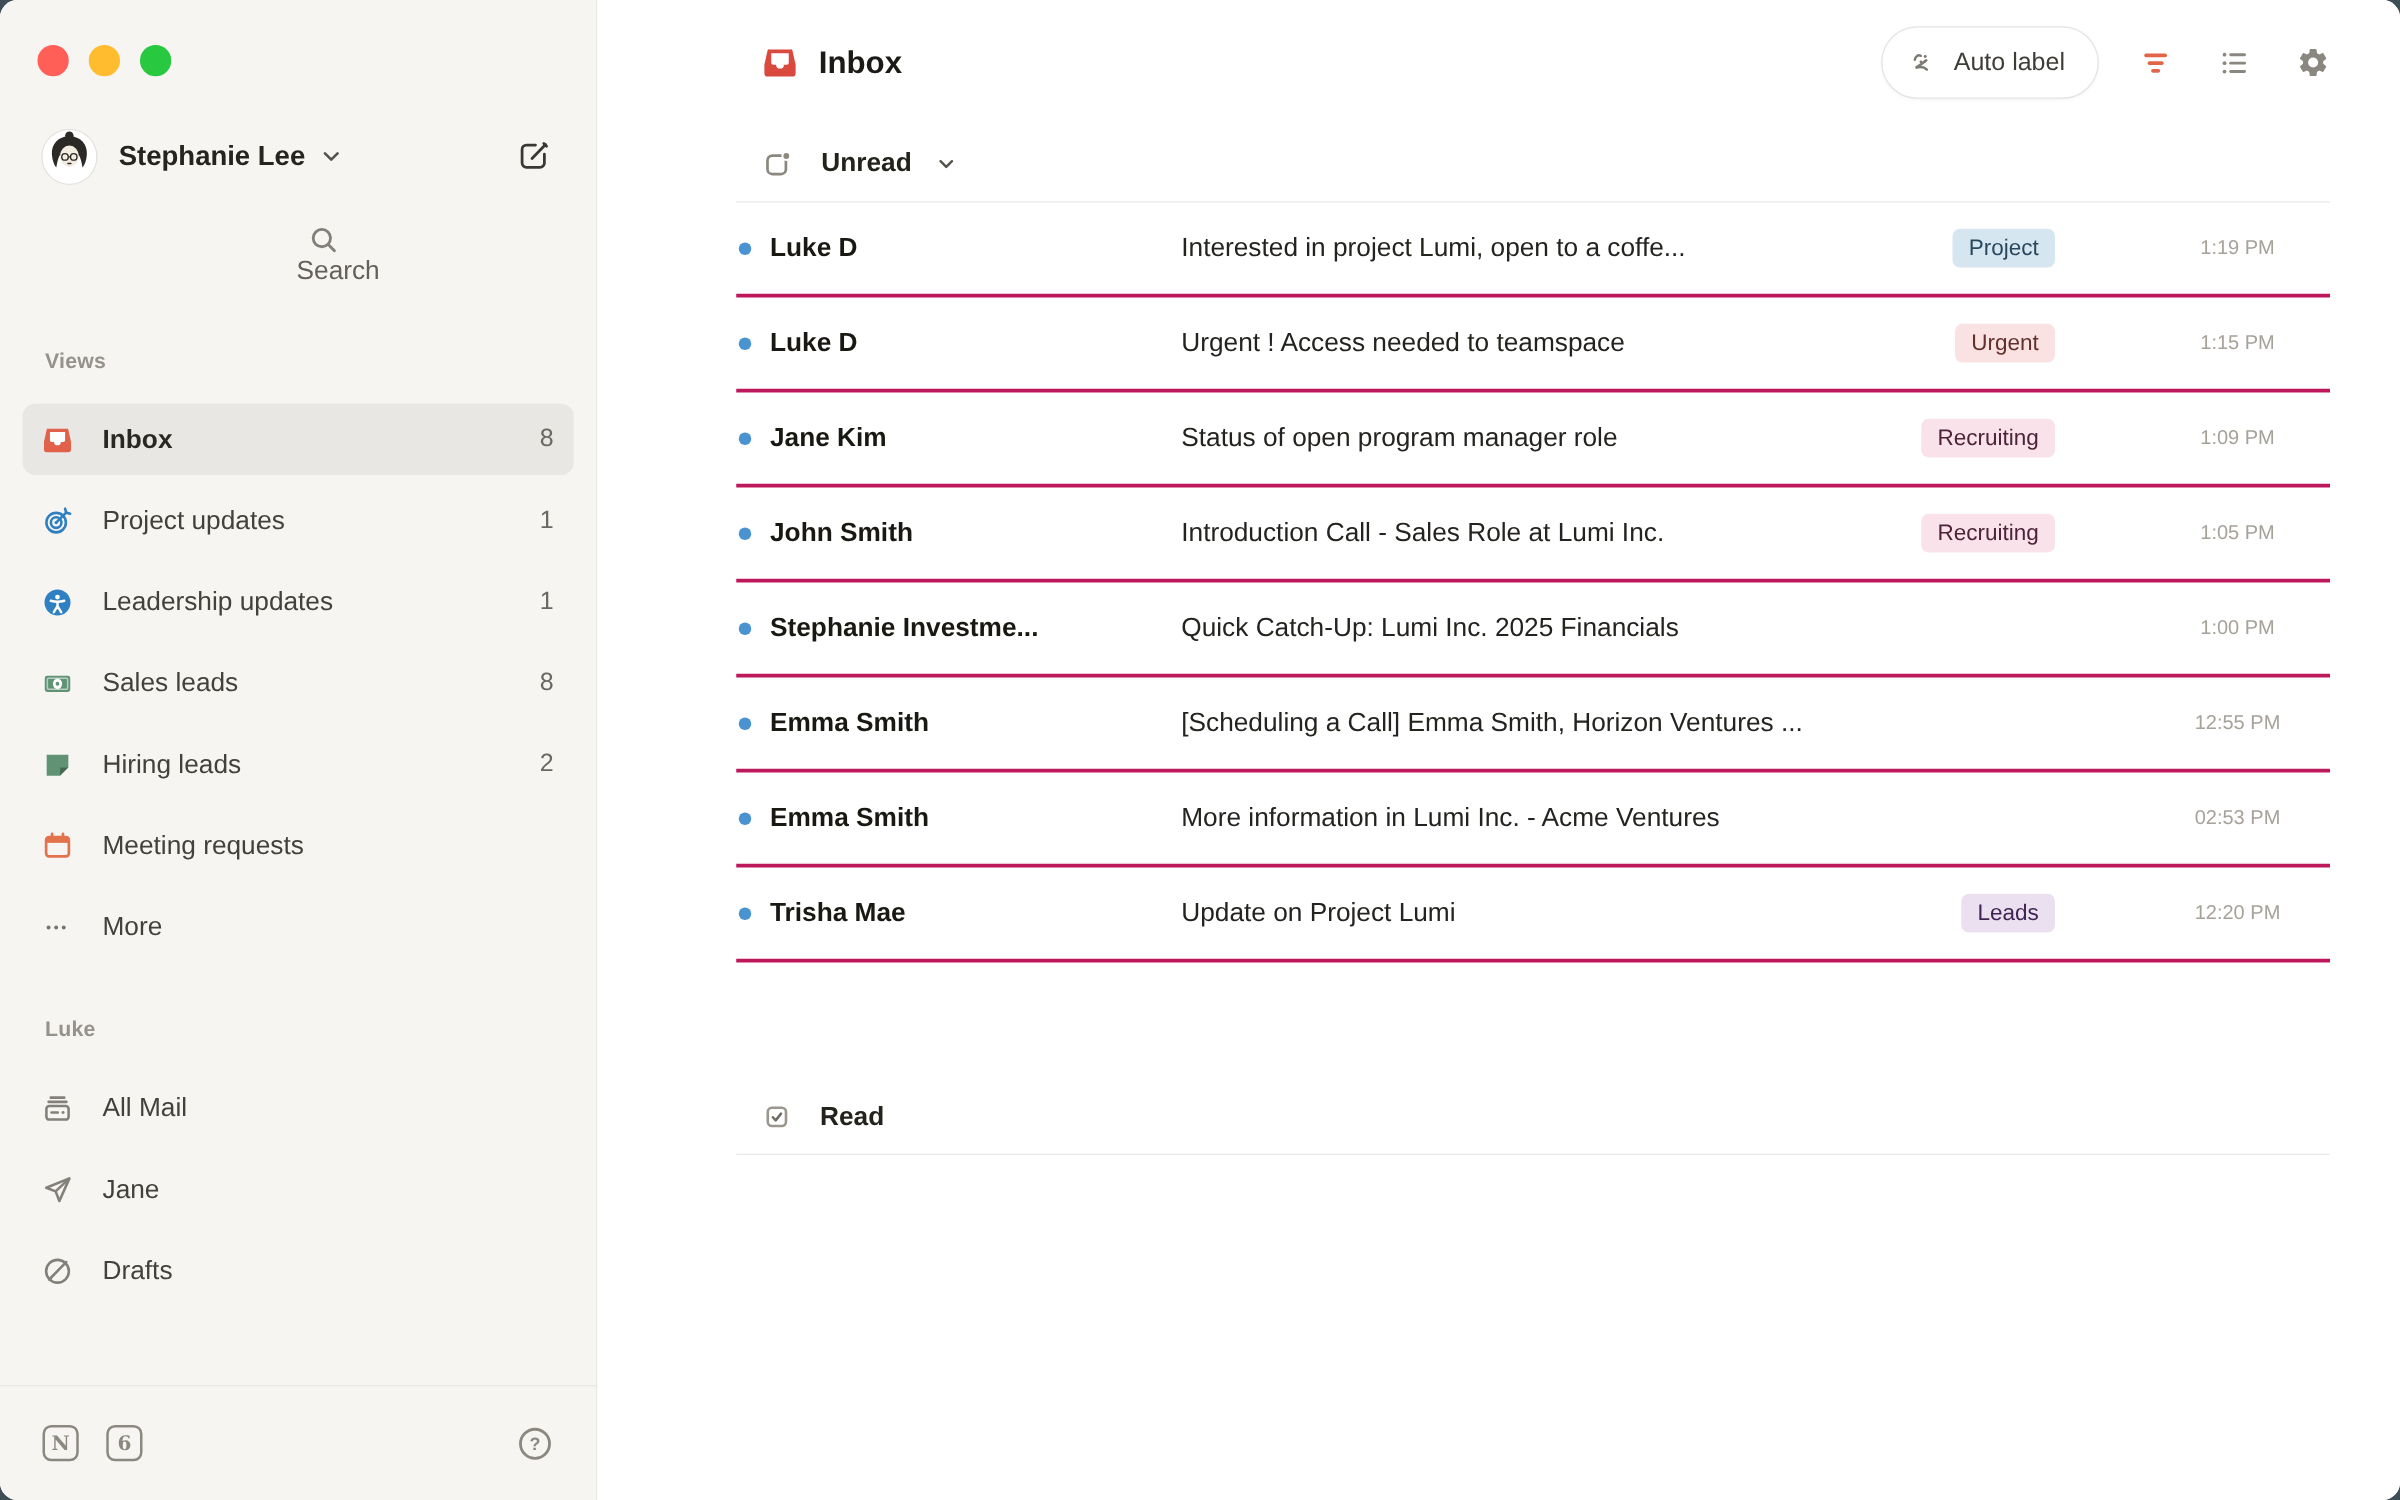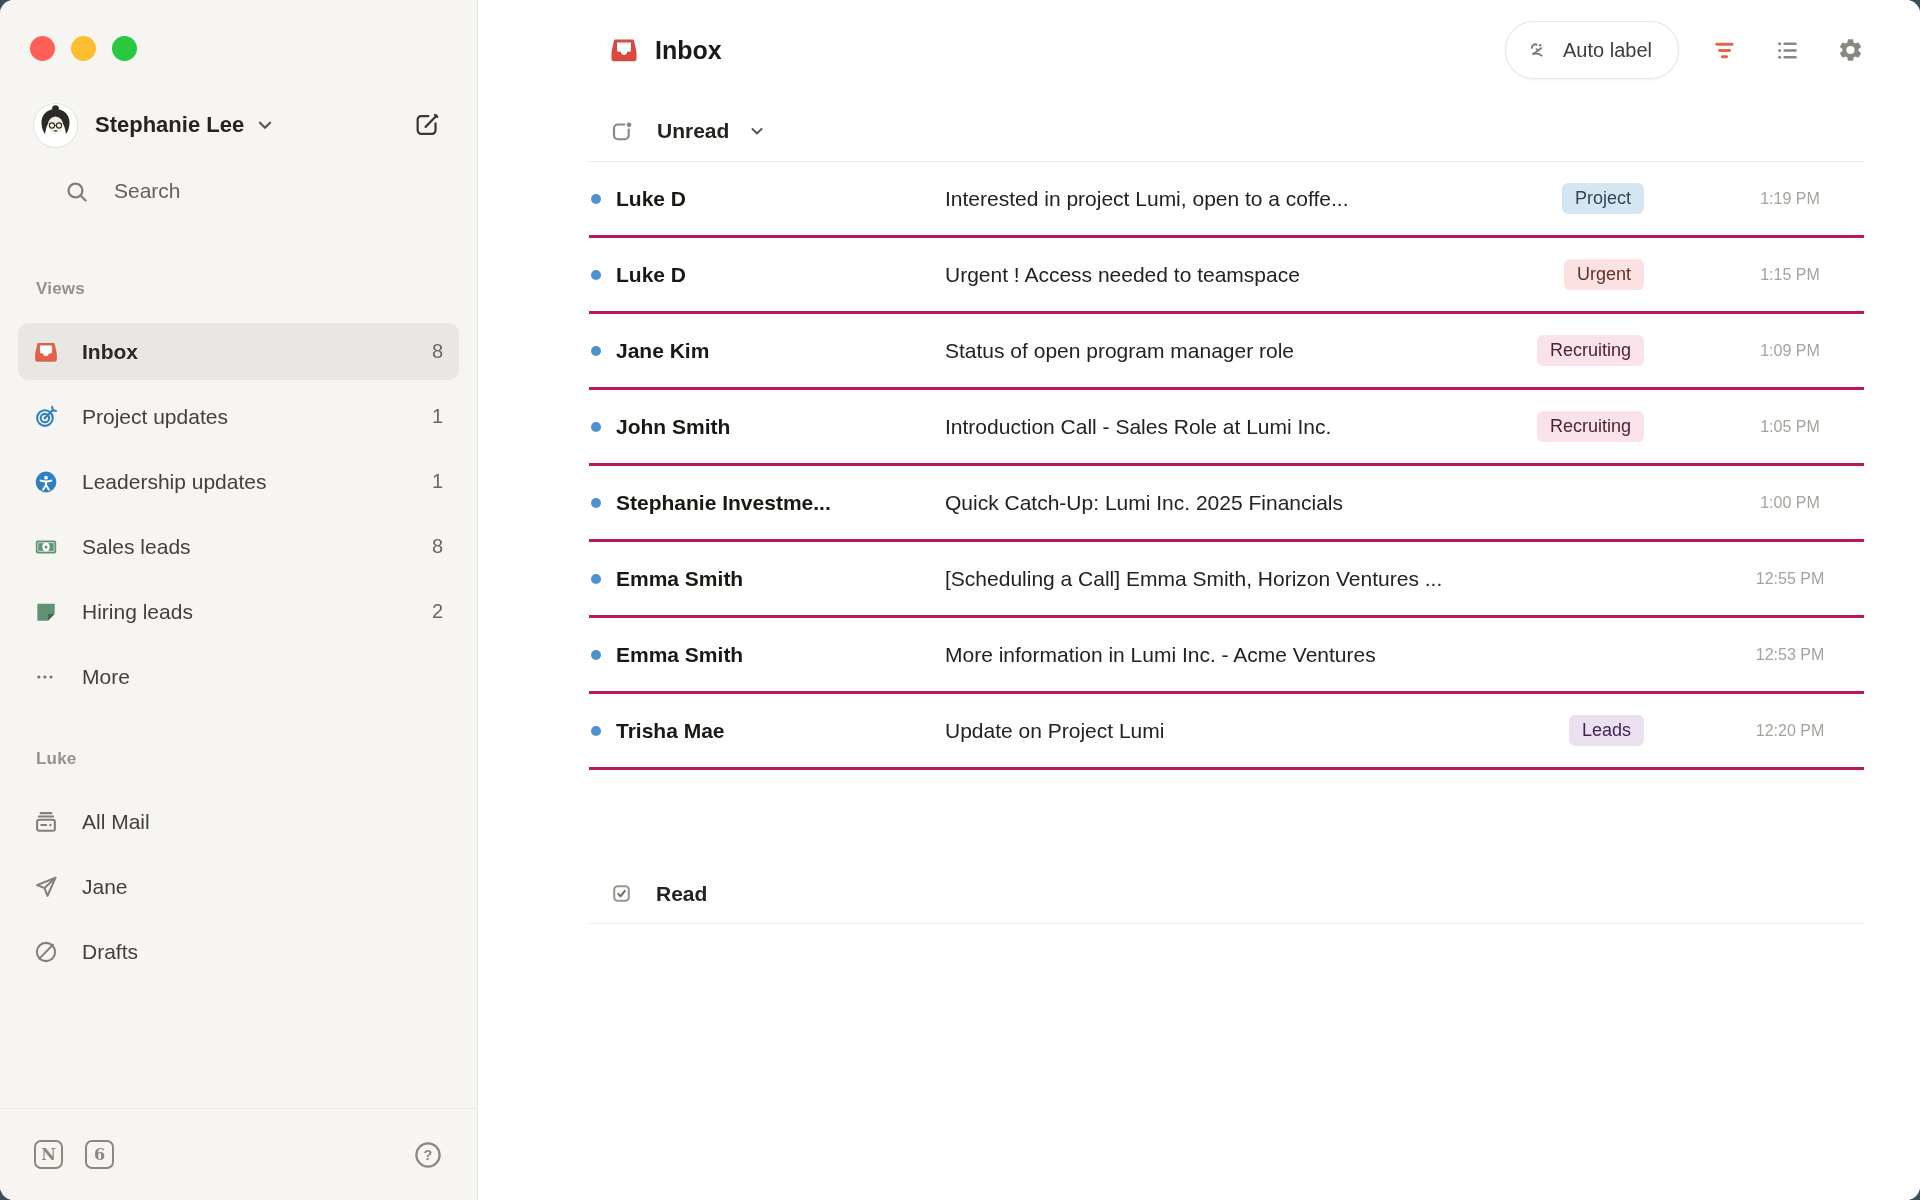--- a/index.html
+++ b/index.html
@@ -11,21 +11,21 @@
   .sidebar { width:478px; flex:0 0 478px; background:#f6f5f2; border-right:1px solid #e7e5e1; display:flex; flex-direction:column; }
   .traffic { display:flex; gap:16px; padding:36px 0 0 30px; }
   .traffic span { width:25px; height:25px; border-radius:50%; display:block; }
 
   .profile-row { display:flex; align-items:center; margin-top:36px; height:56px; padding:0 36px 0 34px; }
   .avatar { width:43px; height:43px; border-radius:50%; background:#fff; box-shadow:0 0 0 1px #e3e1dc; overflow:hidden; flex:0 0 43px; }
   .profile-name { margin-left:18px; font-size:22px; font-weight:700; color:#26241f; }
   .profile-chev { margin-left:10px; display:flex; }
   .compose-btn { margin-left:auto; display:flex; }
 
-  .search-row { display:flex; align-items:flex-start; height:50px; margin-top:26px; padding-left:64px; }
+  .search-row { display:flex; align-items:center; height:50px; margin-top:26px; padding-left:40px;flex-direction:column; }
   .search-label { margin-left:24px; font-size:21px; color:#64615a; }
 
   .section-label { margin:50px 0 0 36px; font-size:17px; font-weight:600; color:#95928b; letter-spacing:.2px; height:24px; }
   .section-label.mail { margin-top:44px; }
   .section-items { margin-top:20px; padding:0 18px; display:flex; flex-direction:column; gap:8px; }
   .side-item { display:flex; align-items:center; height:57px; border-radius:10px; padding:0 16px 0 15px; }
   .side-item.selected { background:#e9e7e3; }
   .side-icon { width:26px; height:26px; flex:0 0 26px; display:flex; }
   .side-label { margin-left:23px; font-size:21px; font-weight:500; color:#43413b; }
   .side-item.selected .side-label { font-weight:600; color:#2a2823; }
@@ -169,20 +169,32 @@
     <span class="side-icon" style="color: rgb(95, 147, 116);">
                 <svg width="26" height="26" viewBox="0 0 24 24">
                   <path d="M4 4.4h16v9.5L13.9 20H4z" fill="currentColor"></path>
                   <path d="M20 13.9L13.9 20v-6.1z" fill="rgba(0,0,0,.28)"></path>
                 </svg>
               </span>
     <span class="side-label">Hiring leads</span>
     <span class="side-count">2</span>
   </div>
 
+  <div class="side-item">
+    <span class="side-icon" style="color: rgb(226, 115, 77);">
+                <svg width="26" height="26" viewBox="0 0 24 24" fill="none" stroke="currentColor" stroke-width="2">
+                  <rect x="3.6" y="5.2" width="16.8" height="14.2" rx="2.1"></rect>
+                  <path d="M3.6 9.4h16.8" stroke-width="0"></path>
+                  <rect x="3.6" y="5.2" width="16.8" height="4.3" fill="currentColor" stroke="none"></rect>
+                  <path d="M8 2.9v3.2M16 2.9v3.2" stroke-linecap="round"></path>
+                </svg>
+              </span>
+    <span class="side-label">Meeting requests</span>
+
+  </div>
 
   <div class="side-item">
     <span class="side-icon" style="color: rgb(119, 116, 109);">
                 <svg width="26" height="26" viewBox="0 0 24 24">
                   <circle cx="5.4" cy="12" r="1.45" fill="currentColor"></circle>
                   <circle cx="11" cy="12" r="1.45" fill="currentColor"></circle>
                   <circle cx="16.6" cy="12" r="1.45" fill="currentColor"></circle>
                 </svg>
               </span>
     <span class="side-label">More</span>
@@ -355,21 +367,21 @@
     <span class="email-subject">[Scheduling a Call] Emma Smith, Horizon Ventures ...</span>
 
     <span class="email-time">12:55 PM</span>
   </div>
 
   <div class="email-row">
     <span class="unread-dot" style="background: rgb(73, 147, 209);"></span>
     <span class="email-sender">Emma Smith</span>
     <span class="email-subject">More information in Lumi Inc. - Acme Ventures</span>
 
-    <span class="email-time">12:53 PM</span>
+    <span class="email-time">02:53 PM</span>
   </div>
 
   <div class="email-row">
     <span class="unread-dot" style="background: rgb(73, 147, 209);"></span>
     <span class="email-sender">Trisha Mae</span>
     <span class="email-subject">Update on Project Lumi</span>
     <span class="email-tag" style="background: rgb(234, 224, 240); color: rgb(65, 36, 84);">Leads</span>
     <span class="email-time">12:20 PM</span>
   </div>
 </div>

